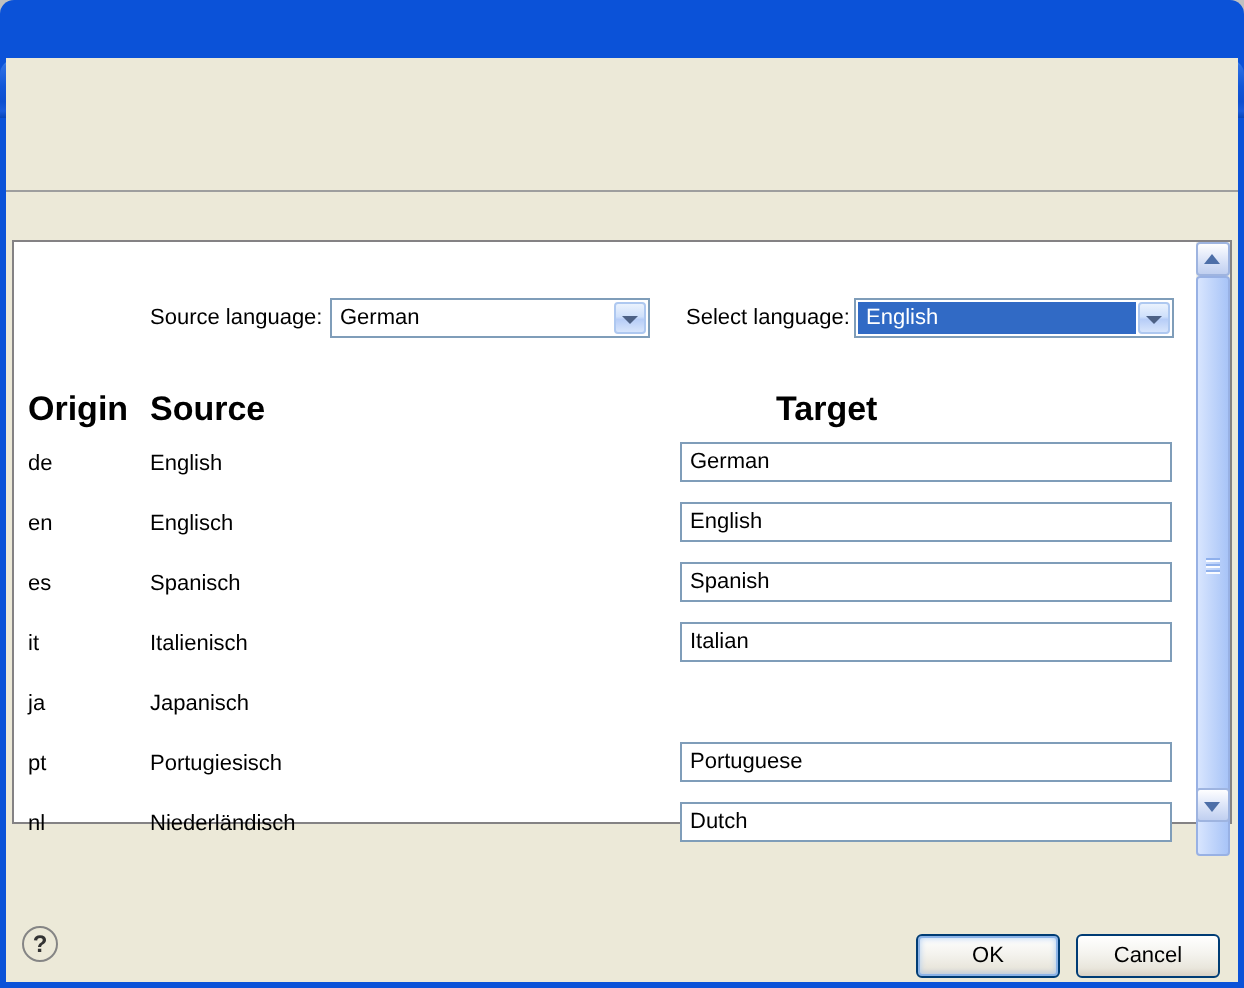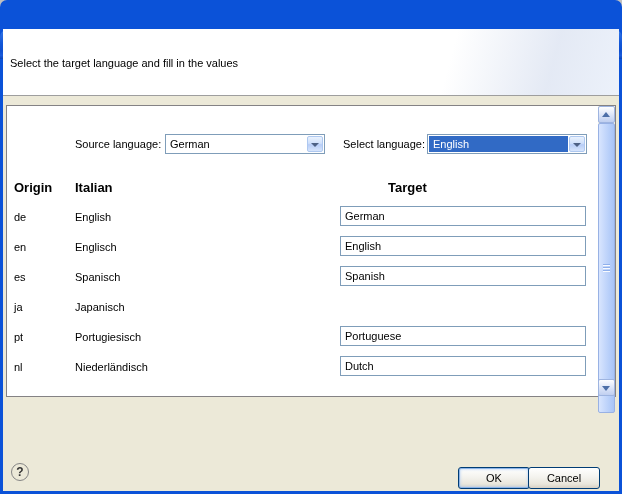--- a/index.html
+++ b/index.html
@@ -47,42 +47,42 @@
   .banner { position:absolute; top:0; left:0; right:0; height:66px; background:#fff; }
   .banner::after {
     content:""; position:absolute; right:0; top:0; bottom:0; width:280px;
     background:linear-gradient(105deg, rgba(255,255,255,0) 0%, rgba(201,212,234,0) 40%, rgba(201,212,234,.5) 75%, rgba(234,240,250,.9) 100%);
   }
   .instruction { position:absolute; left:7px; top:28px; font-size:11px; z-index:2; }
   .sep { position:absolute; top:66px; left:0; right:0; height:1px; background:#9E9E9E; }
 
   
   .panel {
-    position:absolute; left:3px; right:3px; top:76px; height:292px;
+    position:absolute; left:3px; right:3px; top:91px; height:292px;
     background:#fff; border:1px solid #848284;padding-left:18px;
   }
   .lbl { position:absolute; font-size:11px; line-height:20px; white-space:nowrap; }
   .src-label { left:68px; top:28px; }
   .tgt-label { left:336px; top:28px; }
 
   .combo { position:absolute; display:flex; width:160px; height:20px; border:1px solid #7F9DB9; background:#fff; }
   .src-combo { left:158px; top:28px; }
   .tgt-combo { left:420px; top:28px; }
   .combo .cv { flex:1; font-size:11px; line-height:16px; padding:1px 3px 0 4px; white-space:nowrap; overflow:hidden; }
   .combo.sel .cv { background:#316AC5; color:#fff; margin:1px 0 1px 1px; line-height:15px; }
   .combo .ab {
     width:16px; margin:1px; border:1px solid #AEC8F0; border-radius:2px; position:relative;
     background:linear-gradient(180deg,#EAF2FD 0%, #CFE0FB 45%, #B7CDF7 55%, #D7E5FC 100%);
   }
   .combo .ab::after {
     content:""; position:absolute; left:3px; top:6px;
     border:4px solid transparent; border-top:4px solid #4D6185;
   }
 
-  .colhead { position:absolute; top:74px; font-size:13px; font-weight:bold; }
+  .colhead { position:absolute; top:74px; font-size:17px; font-weight:bold; }
   .h-origin { left:7px; }
   .h-source { left:68px; }
   .h-target { left:333px;margin-left:48px; }
 
   .rows { position:absolute; top:96px; left:0; right:17px; }
   .row { position:relative; height:30px; }
   .c-origin { position:absolute; left:7px; top:9px;text-align:center; }
   .c-source { position:absolute; left:68px; top:9px; }
   .ti {
     position:absolute; left:333px; top:4px; width:246px; height:20px;
@@ -122,77 +122,79 @@
     border:1px solid #858585; color:#333; text-align:center; line-height:16px;
     font-size:12px; font-weight:bold; background:transparent;
   }
   .btn {
     position:absolute; top:18px; width:72px; height:22px;
     border:1px solid #003C74; border-radius:3px;
     background:linear-gradient(180deg,#FFFFFF 0%, #F4F3EE 45%, #E9E6DC 80%, #D8D0C4 100%);
     font-size:11px; text-align:center; line-height:20px; color:#000;
   }
   .btn-ok { right:89px; box-shadow:inset 0 0 0 1px #8CB4E8, inset 0 0 3px 1px #AFCDF2; }
-  .btn-cancel { right:19px; }
+  .btn-cancel { right:9px; }
 </style>
 </head>
 <body>
 
 <div class="window">
 
   <div class="titlebar">
     <div class="tb-icon"></div>
     <div class="tb-title">Localize</div>
     <div class="tb-btns">
       <div class="tb-btn tb-min"></div>
       <div class="tb-btn tb-max"></div>
       <div class="tb-btn tb-close"></div>
     </div>
   </div>
 
   <div class="dlg-body">
 
-    <div class="banner">
-      <div class="instruction">Select the target language and fill in the values</div>
-    </div>
     <div class="sep"></div>
 
     <div class="panel">
 
       <div class="lbl src-label">Source language:</div>
       <div class="combo src-combo">
         <div class="cv">German</div>
         <div class="ab"></div>
       </div>
 
       <div class="lbl tgt-label">Select language:</div>
       <div class="combo sel tgt-combo">
         <div class="cv">English</div>
         <div class="ab"></div>
       </div>
 
       <div class="colhead h-origin">Origin</div>
-      <div class="colhead h-source">Italian</div>
+      <div class="colhead h-source">Source</div>
       <div class="colhead h-target">Target</div>
 
       <div class="rows">
         <div class="row">
           <span class="c-origin">de</span>
           <span class="c-source">English</span>
           <input class="ti" value="German" style="">
         </div>
         <div class="row">
           <span class="c-origin">en</span>
           <span class="c-source">Englisch</span>
           <input class="ti" value="English" style="">
         </div>
         <div class="row">
           <span class="c-origin">es</span>
           <span class="c-source">Spanisch</span>
           <input class="ti" value="Spanish" style="">
+        </div>
+        <div class="row">
+          <span class="c-origin">it</span>
+          <span class="c-source">Italienisch</span>
+          <input class="ti" value="Italian" style="">
         </div>
         <div class="row">
           <span class="c-origin">ja</span>
           <span class="c-source">Japanisch</span>
         </div>
         <div class="row">
           <span class="c-origin">pt</span>
           <span class="c-source">Portugiesisch</span>
           <input class="ti" value="Portuguese" style="">
         </div>

